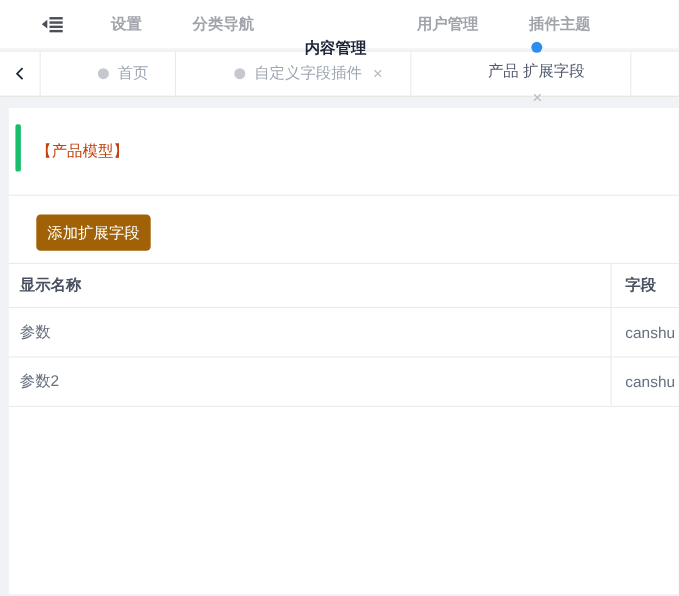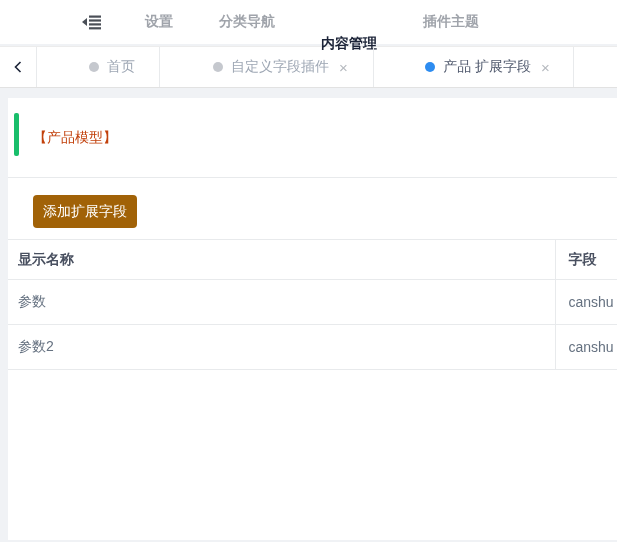--- a/index.html
+++ b/index.html
@@ -1,32 +1,32 @@
 <!DOCTYPE html>
 <html><head>
 <meta charset="utf-8">
 <style>
   * { margin:0; padding:0; box-sizing:border-box; }
   html,body { width:617px; height:542px; }
   body { font-family:"Liberation Sans","DejaVu Sans",sans-serif; }
   .screen { position:relative; width:617px; height:542px; overflow:hidden; background:#f0f2f5; }
 
   
-  .topbar { height:44px; background:#ffffff; display:flex; align-items:stretch;padding-left:44px; }
+  .topbar { height:44px; background:#ffffff; display:flex; align-items:stretch; }
   .trigger { width:24px; margin-left:36px; display:flex; align-items:center; justify-content:center; cursor:pointer; }
   .nav { display:flex; align-items:stretch; margin-left:18px; }
   .nav-item { display:flex; align-items:center; padding:0 23px; font-size:14px; font-weight:700; color:#a0a4ab; cursor:pointer; }
   .nav-item.active { background:#e9e9e9; color:#1c2438;margin-top:44px; }
 
   
   .tabbar { height:42px; margin-top:2px; background:#ffffff; border-top:1px solid #ececec; border-bottom:1px solid #e2e2e2; display:flex; align-items:stretch;gap:28px; }
   .tab-scroll { flex:none; width:37px; border-right:1px solid #e8eaec; display:flex; align-items:center; justify-content:center; cursor:pointer; }
   .tab { flex:none; display:flex; align-items:center; justify-content:center; gap:8px; border-right:1px solid #e8eaec; font-size:14px; color:#9ea7b4; cursor:pointer; white-space:nowrap; }
   .tab .dot { width:10px; height:10px; border-radius:50%; background:#c5c8ce; flex:none; }
-  .tab.active { color:#515a6e; }
+  .tab.active { color:#515a6e;flex-direction:column; }
   .tab.active .dot { background:#2d8cf0; }
   .tab .close { color:#b5b9bf; font-size:15px; line-height:1; margin-left:2px; cursor:pointer; }
   .tab-home   { width:95px; }
   .tab-custom { width:186px;align-items:center; }
   .tab-prod   { width:172px; }
   .tab-addform{ width:170px; }
 
   
   .content { margin:10px 0 0 8px; }
   .card { width:900px; height:442px; background:#ffffff; }
@@ -56,20 +56,21 @@
         <rect x="7" y="1.5" width="12" height="2.2"></rect>
         <rect x="7" y="5.4" width="12" height="2.2"></rect>
         <rect x="7" y="9.3" width="12" height="2.2"></rect>
         <rect x="7" y="13.2" width="12" height="2.2"></rect>
       </svg>
     </span>
     <nav class="nav">
       <div class="nav-item">设置</div>
       <div class="nav-item">分类导航</div>
       <div class="nav-item active">内容管理</div>
+      <div class="nav-item">用户管理</div>
       <div class="nav-item">插件主题</div>
     </nav>
   </header>
 
   <div class="tabbar">
     <div class="tab-scroll">
       <svg width="12" height="12" viewBox="0 0 12 12">
         <path d="M8.5 1 L3.5 6 L8.5 11" stroke="#1c2438" stroke-width="1.6" fill="none"></path>
       </svg>
     </div>

